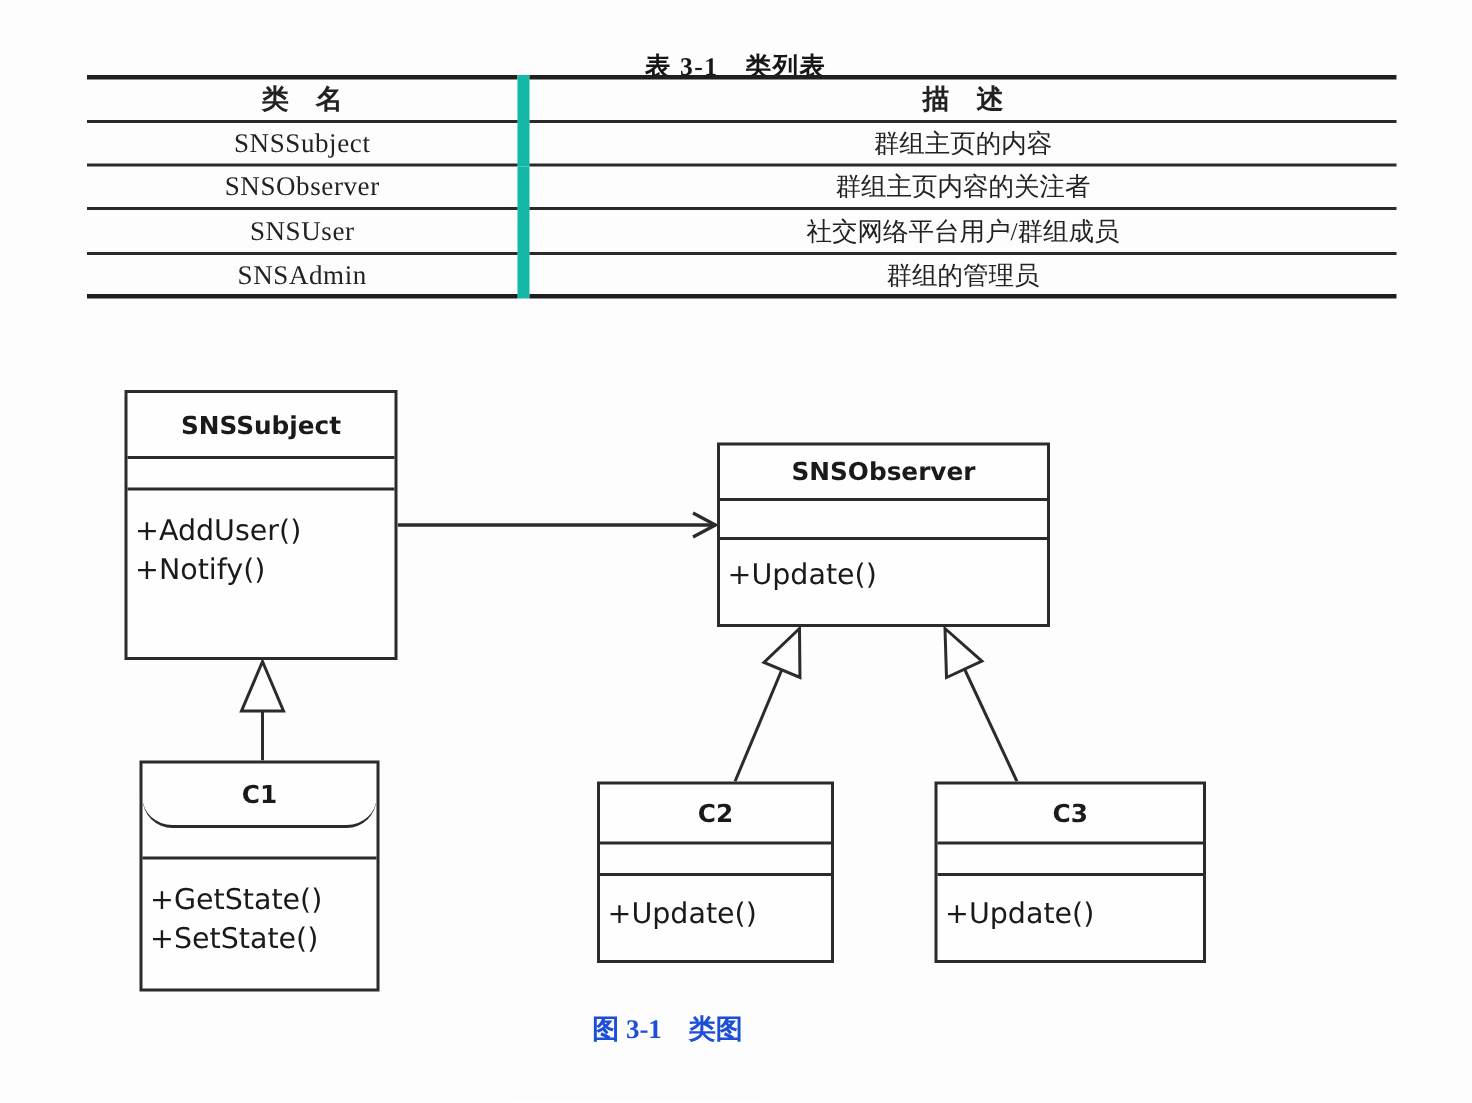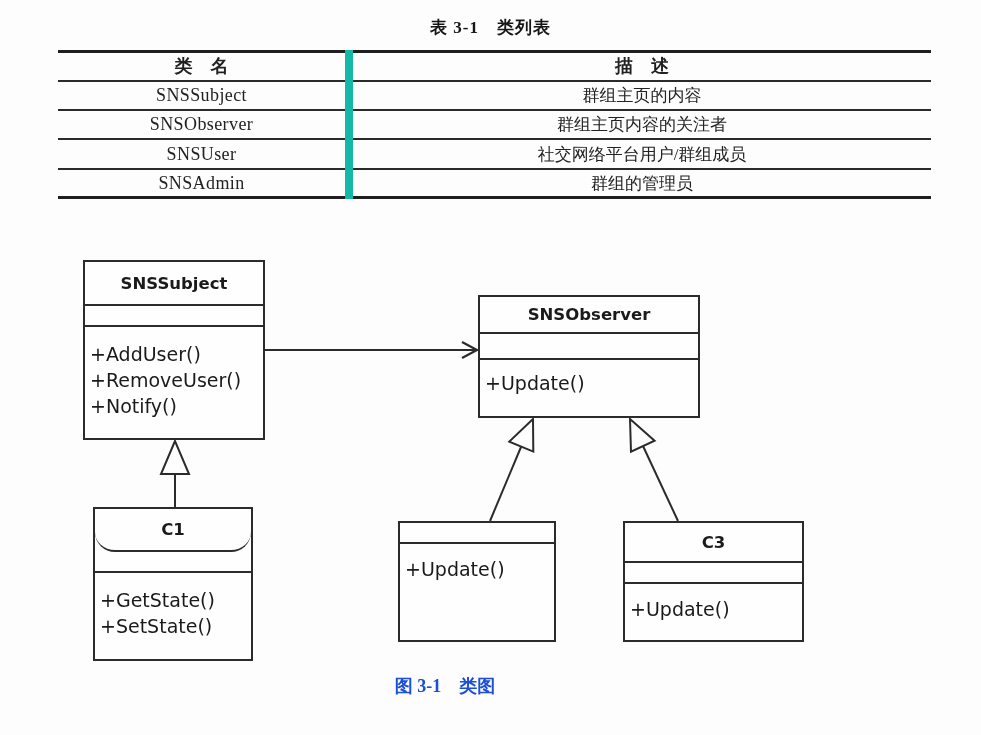--- a/index.html
+++ b/index.html
@@ -14,21 +14,21 @@
     background: #fdfdfd;
     overflow: hidden;
     font-family: "Liberation Serif", serif;
     color: #1c1c1c;
   }
 
   
   .table-title {
     position: absolute;
     left: 58px;
-    top: 16px;
+    top: 33px;
     width: 865px;
     text-align: center;
     font-size: 17px;
     font-weight: bold;
     letter-spacing: 1px;
     color: #161616;
   }
   .class-table {
     position: absolute;
     left: 58px;
@@ -163,21 +163,20 @@
       <line x1="678" y1="521" x2="643" y2="446"></line>
       <polygon points="630,419 654.6,440.7 631,451.7" fill="#fefefe"></polygon>
     </g>
   </svg>
 
   <div class="uml-box" style="left:83px; top:260px; width:182px; height:180px;">
     <div class="uml-title" style="height:44px;">SNSSubject</div>
     <div class="uml-attrs" style="height:21px;"></div>
     <div class="uml-methods" style="padding-top:14px;">
       <div class="uml-method">+AddUser()</div>
-      <div class="uml-method">+RemoveUser()</div>
       <div class="uml-method">+Notify()</div>
     </div>
   </div>
 
   <div class="uml-box" style="left:478px; top:295px; width:222px; height:123px;">
     <div class="uml-title" style="height:37px;">SNSObserver</div>
     <div class="uml-attrs" style="height:26px;"></div>
     <div class="uml-methods" style="padding-top:10px;">
       <div class="uml-method">+Update()</div>
     </div>
@@ -186,20 +185,21 @@
   <div class="uml-box" style="left:93px; top:507px; width:160px; height:154px;">
     <div class="uml-title" style="height:43px;border-radius:20px;">C1</div>
     <div class="uml-attrs" style="height:21px;"></div>
     <div class="uml-methods" style="padding-top:14px;">
       <div class="uml-method">+GetState()</div>
       <div class="uml-method">+SetState()</div>
     </div>
   </div>
 
   <div class="uml-box" style="left:398px; top:521px; width:158px; height:121px;">
+    <div class="uml-title" style="height:40px;">C2</div>
     <div class="uml-attrs" style="height:21px;"></div>
     <div class="uml-methods" style="padding-top:12px;">
       <div class="uml-method">+Update()</div>
     </div>
   </div>
 
   <div class="uml-box" style="left:623px; top:521px; width:181px; height:121px;">
     <div class="uml-title" style="height:40px;">C3</div>
     <div class="uml-attrs" style="height:21px;"></div>
     <div class="uml-methods" style="padding-top:12px;">

